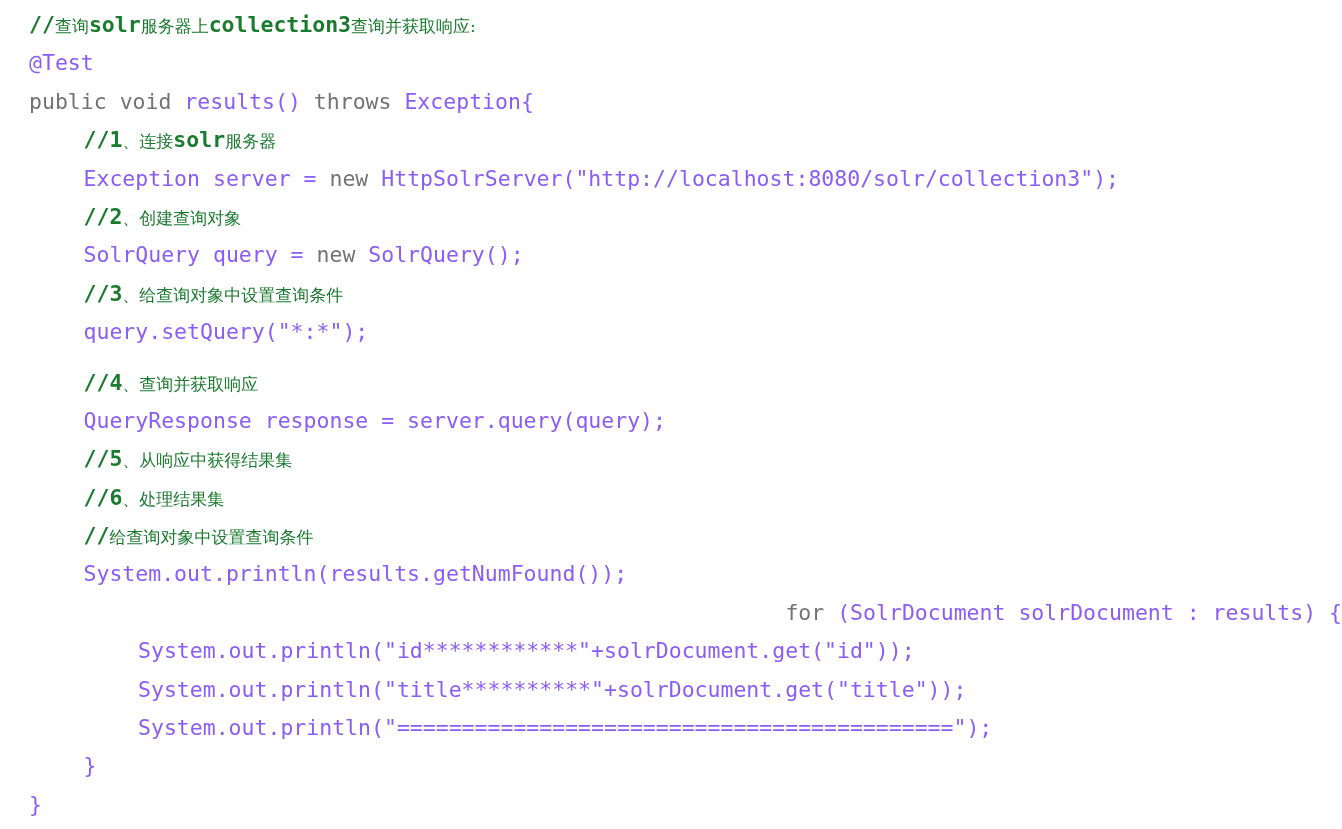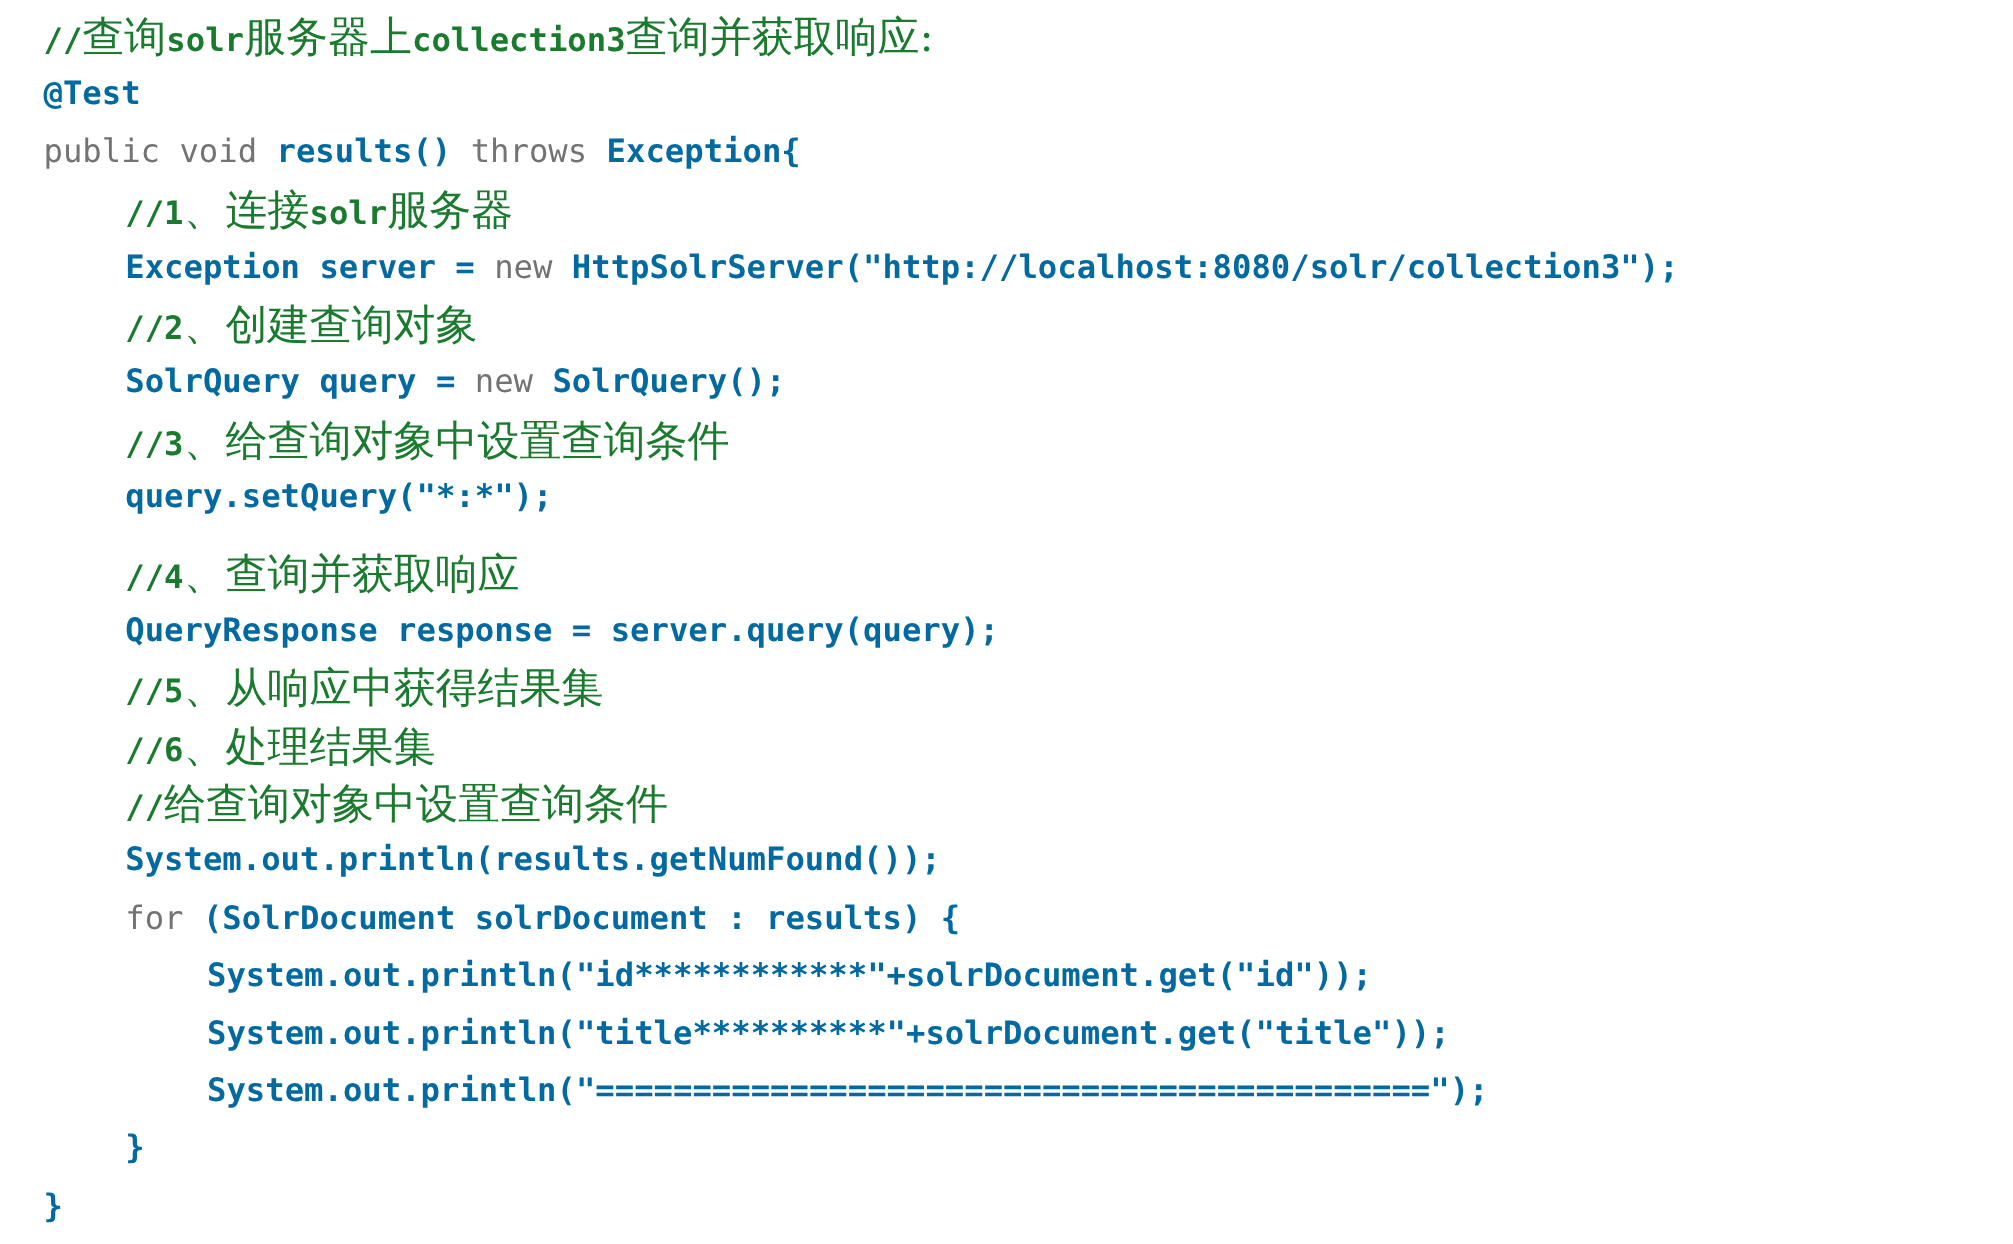--- a/index.html
+++ b/index.html
@@ -29,29 +29,29 @@
     letter-spacing: 0px;
   }
   .code-line .seg {
     white-space: pre;
   }
   
   #code-block { padding-top: 6px; padding-left: 29px; }
 
   .kw      { color: #737373; }  
   .cmt     { color: #1a7a2e; }  
-  .plain   { color: #0369a1; font-weight: bold; }
+  .plain   { color: #8b5cf6; }
 
   
   .cmt-line {
     font-family: "DejaVu Sans Mono", "Liberation Mono", monospace;
   }
   .cmt-line .cjk {
     font-family: "DejaVu Serif", "Liberation Serif", serif;
-    font-size: 28px;
+    font-size: 17px;
   }
   .cmt-line .lat {
     font-family: "DejaVu Sans Mono", "Liberation Mono", monospace;
     font-weight: 600;
   }
 </style>
 </head>
 <body>
 
 <div id="code-block">
@@ -63,19 +63,19 @@
     <div class="code-line cmt-line" style="padding-left: 54.5px;"><span class="seg cmt lat">//2</span><span class="seg cmt cjk">、创建查询对象</span></div>
     <div class="code-line" style="padding-left: 54.5px;"><span class="seg plain">SolrQuery query = </span><span class="seg kw">new</span><span class="seg plain"> SolrQuery();</span></div>
     <div class="code-line cmt-line" style="padding-left: 54.5px;"><span class="seg cmt lat">//3</span><span class="seg cmt cjk">、给查询对象中设置查询条件</span></div>
     <div class="code-line" style="padding-left: 54.5px;"><span class="seg plain">query.setQuery("*:*");</span></div>
     <div class="code-line cmt-line" style="padding-left: 54.5px; margin-top: 12px;"><span class="seg cmt lat">//4</span><span class="seg cmt cjk">、查询并获取响应</span></div>
     <div class="code-line" style="padding-left: 54.5px;"><span class="seg plain">QueryResponse response = server.query(query);</span></div>
     <div class="code-line cmt-line" style="padding-left: 54.5px;"><span class="seg cmt lat">//5</span><span class="seg cmt cjk">、从响应中获得结果集</span></div>
     <div class="code-line cmt-line" style="padding-left: 54.5px;"><span class="seg cmt lat">//6</span><span class="seg cmt cjk">、处理结果集</span></div>
     <div class="code-line cmt-line" style="padding-left: 54.5px;"><span class="seg cmt lat">//</span><span class="seg cmt cjk">给查询对象中设置查询条件</span></div>
     <div class="code-line" style="padding-left: 54.5px;"><span class="seg plain">System.out.println(results.getNumFound());</span></div>
-    <div class="code-line" style="padding-left: 54.5px;"><span class="seg kw">for</span><span class="seg plain"> (SolrDocument solrDocument : results) {</span></div>
+    <div class="code-line" style="padding-left: 54.5px; text-align: right;"><span class="seg kw">for</span><span class="seg plain"> (SolrDocument solrDocument : results) {</span></div>
     <div class="code-line" style="padding-left: 109px;"><span class="seg plain">System.out.println("id************"+solrDocument.get("id"));</span></div>
     <div class="code-line" style="padding-left: 109px;"><span class="seg plain">System.out.println("title**********"+solrDocument.get("title"));</span></div>
     <div class="code-line" style="padding-left: 109px;"><span class="seg plain">System.out.println("===========================================");</span></div>
     <div class="code-line" style="padding-left: 54.5px;"><span class="seg plain">}</span></div>
     <div class="code-line" style="padding-left: 0px;"><span class="seg plain">}</span></div>
   </div>
 
 </body></html>

